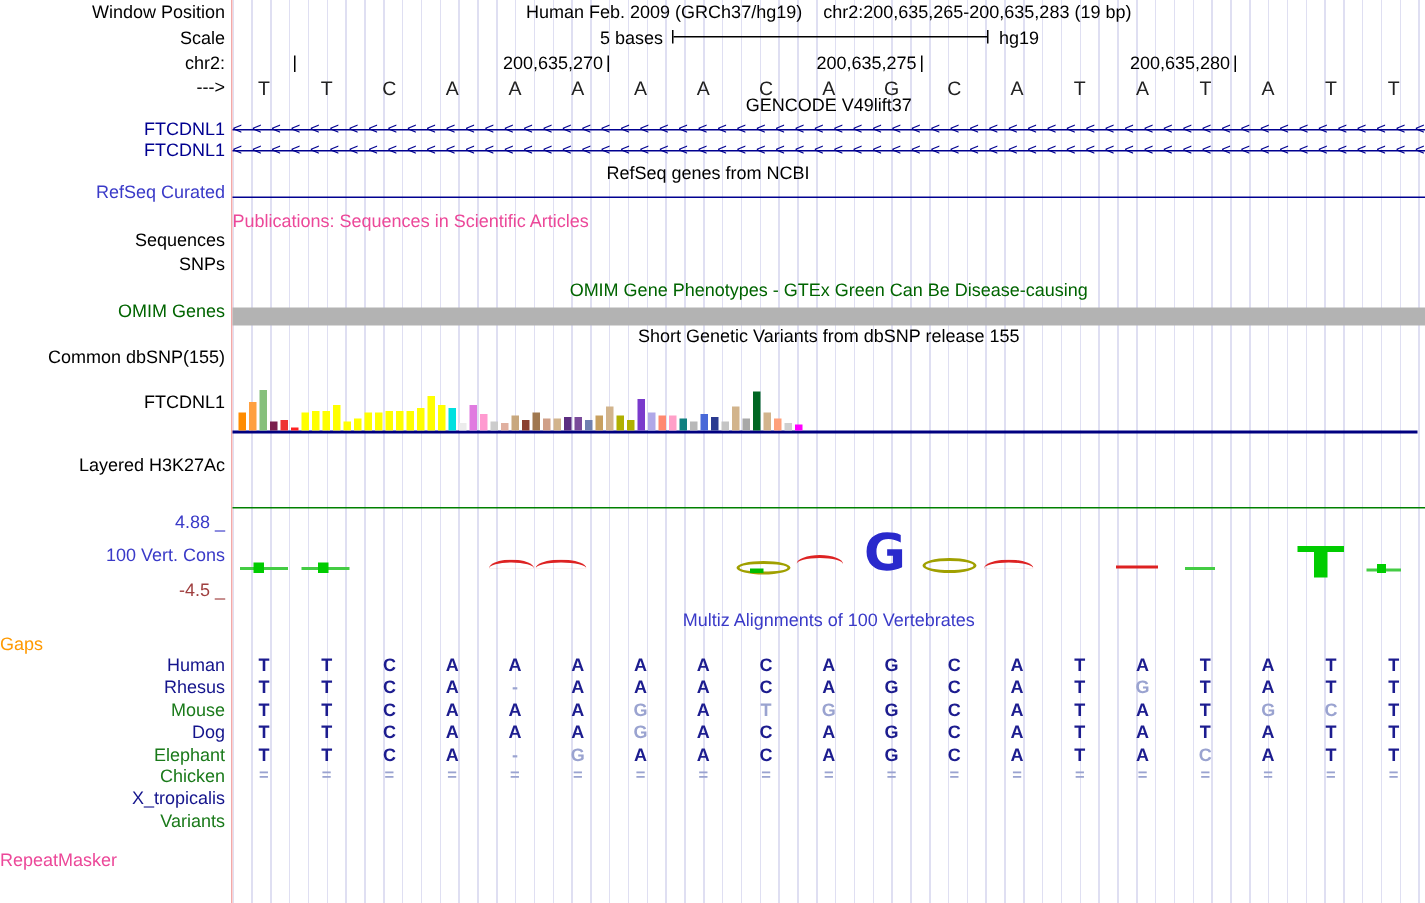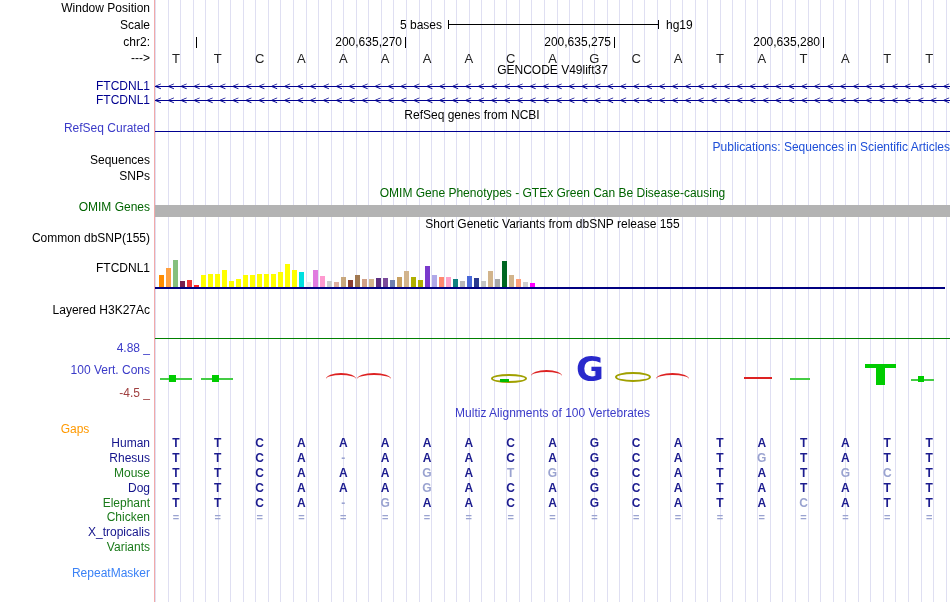--- a/index.html
+++ b/index.html
@@ -19,20 +19,24 @@
   #gtex-baseline{left:155px;top:287px;width:790px;height:2px;background:#000080;}
   #h3k27ac-line{left:155px;top:338px;width:795px;height:1px;background:#008000;}
 </style>
 </head>
 <body>
 
 <div id="canvas">
   <div id="gridlines" class="abs"></div>
   <div id="pink-line" class="abs"></div>
 
+  <div id="window-title" class="abs">
+    <span>Human Feb. 2009 (GRCh37/hg19)</span>
+    <span>chr2:200,635,265-200,635,283 (19 bp)</span>
+  </div>
 
   <div id="scale-value" class="abs">5 bases</div>
   <div id="scale-bar" class="abs"></div>
   <div id="scale-assembly" class="abs">hg19</div>
 
   <div id="refseq-line" class="abs"></div>
   <div id="omim-bar" class="abs"></div>
   <div id="gtex-baseline" class="abs"></div>
   <div id="h3k27ac-line" class="abs"></div>
 <div style="position: absolute; left: 0px; top: 2px; width: 150px; text-align: right; color: rgb(0, 0, 0); white-space: nowrap;">Window Position</div>
@@ -44,24 +48,24 @@
     <div style="position: absolute; left: 0px; top: 122px; width: 150px; text-align: right; color: rgb(58, 58, 200); white-space: nowrap;">RefSeq Curated</div>
     <div style="position: absolute; left: 0px; top: 154px; width: 150px; text-align: right; color: rgb(0, 0, 0); white-space: nowrap;">Sequences</div>
     <div style="position: absolute; left: 0px; top: 170px; width: 150px; text-align: right; color: rgb(0, 0, 0); white-space: nowrap;">SNPs</div>
     <div style="position: absolute; left: 0px; top: 201px; width: 150px; text-align: right; color: rgb(0, 100, 0); white-space: nowrap;">OMIM Genes</div>
     <div style="position: absolute; left: 0px; top: 232px; width: 150px; text-align: right; color: rgb(0, 0, 0); white-space: nowrap;">Common dbSNP(155)</div>
     <div style="position: absolute; left: 0px; top: 262px; width: 150px; text-align: right; color: rgb(0, 0, 0); white-space: nowrap;">FTCDNL1</div>
     <div style="position: absolute; left: 0px; top: 304px; width: 150px; text-align: right; color: rgb(0, 0, 0); white-space: nowrap;">Layered H3K27Ac</div>
     <div style="position: absolute; left: 0px; top: 342px; width: 150px; text-align: right; color: rgb(58, 58, 200); white-space: nowrap;">4.88 _</div>
     <div style="position: absolute; left: 0px; top: 364px; width: 150px; text-align: right; color: rgb(58, 58, 200); white-space: nowrap;">100 Vert. Cons</div>
     <div style="position: absolute; left: 0px; top: 387px; width: 150px; text-align: right; color: rgb(160, 64, 64); white-space: nowrap;">-4.5 _</div>
-    <div style="position: absolute; left: 0px; top: 567px; width: 150px; text-align: right; color: #3b82f6; white-space: nowrap;">RepeatMasker</div>
+    <div style="position: absolute; left: 0px; top: 567px; width: 150px; text-align: left; color: #ec4899; white-space: nowrap;">RepeatMasker</div>
     <div style="position: absolute; left: 155px; top: 64px; width: 795px; text-align: center; color: rgb(0, 0, 0);">GENCODE V49lift37</div>
     <div style="position: absolute; left: 155px; top: 109px; width: 634px; text-align: center; color: rgb(0, 0, 0);">RefSeq genes from NCBI</div>
-    <div style="position: absolute; left: 155px; top: 141px; width: 795px; text-align: right; color: #1d4ed8;">Publications: Sequences in Scientific Articles</div>
+    <div style="position: absolute; left: 155px; top: 141px; width: 795px; text-align: left; color: #ec4899;">Publications: Sequences in Scientific Articles</div>
     <div style="position: absolute; left: 155px; top: 187px; width: 795px; text-align: center; color: rgb(0, 100, 0);">OMIM Gene Phenotypes - GTEx Green Can Be Disease-causing</div>
     <div style="position: absolute; left: 155px; top: 218px; width: 795px; text-align: center; color: rgb(0, 0, 0);">Short Genetic Variants from dbSNP release 155</div>
     <div style="position: absolute; left: 155px; top: 407px; width: 795px; text-align: center; color: rgb(58, 58, 200);">Multiz Alignments of 100 Vertebrates</div>
     <div style="position: absolute; left: 196px; top: 37px; width: 1px; height: 11px; background: rgb(0, 0, 0);"></div>
     <div style="position: absolute; left: 327px; top: 36px; width: 75px; text-align: right; white-space: nowrap;">200,635,270</div>
     <div style="position: absolute; left: 405px; top: 37px; width: 1px; height: 11px; background: rgb(0, 0, 0);"></div>
     <div style="position: absolute; left: 536px; top: 36px; width: 75px; text-align: right; white-space: nowrap;">200,635,275</div>
     <div style="position: absolute; left: 614px; top: 37px; width: 1px; height: 11px; background: rgb(0, 0, 0);"></div>
     <div style="position: absolute; left: 745px; top: 36px; width: 75px; text-align: right; white-space: nowrap;">200,635,280</div>
     <div style="position: absolute; left: 823px; top: 37px; width: 1px; height: 11px; background: rgb(0, 0, 0);"></div>
@@ -161,21 +165,21 @@
     <div style="position: absolute; left: 531px; top: 370px; width: 31px; height: 6px; border-top: 2px solid rgb(221, 34, 34); border-radius: 50% / 100% 100% 0px 0px; box-sizing: border-box;"></div>
     <div style="position: absolute; left: 576px; top: 352px; font-size: 34px; font-weight: bold; color: rgb(41, 41, 204); line-height: 34px; font-family: &quot;DejaVu Sans&quot;, sans-serif;">G</div>
     <div style="position: absolute; left: 615px; top: 372px; width: 36px; height: 10px; border: 2px solid rgb(160, 160, 0); border-radius: 50%; box-sizing: border-box;"></div>
     <div style="position: absolute; left: 656px; top: 373px; width: 33px; height: 6px; border-top: 2px solid rgb(221, 34, 34); border-radius: 50% / 100% 100% 0px 0px; box-sizing: border-box;"></div>
     <div style="position: absolute; left: 744px; top: 377px; width: 28px; height: 2px; background: rgb(221, 34, 34);"></div>
     <div style="position: absolute; left: 790px; top: 378px; width: 20px; height: 2px; background: rgb(68, 204, 68);"></div>
     <div style="position: absolute; left: 865px; top: 364px; width: 31px; height: 4px; background: rgb(0, 204, 0);"></div>
     <div style="position: absolute; left: 876px; top: 364px; width: 9px; height: 21px; background: rgb(0, 204, 0);"></div>
     <div style="position: absolute; left: 911px; top: 379px; width: 23px; height: 2px; background: rgb(68, 204, 68);"></div>
     <div style="position: absolute; left: 918px; top: 376px; width: 6px; height: 6px; background: rgb(0, 204, 0);"></div>
-    <div style="position: absolute; left: 0px; top: 423px; width: 150px; text-align: center; color: rgb(255, 153, 0); white-space: nowrap;">Gaps</div>
+    <div style="position: absolute; left: 0px; top: 423px; width: 150px; text-align: left; color: rgb(255, 153, 0); white-space: nowrap;">Gaps</div>
     <div style="position: absolute; left: 0px; top: 437px; width: 150px; text-align: right; color: rgb(20, 20, 140); white-space: nowrap;">Human</div>
     <div style="position: absolute; left: 155px; top: 437px; width: 795px; height: 13px; display: flex;">
       <div style="flex: 1 1 0%; text-align: center; font-size: 12px; line-height: 13px; font-weight: bold; color: rgb(28, 28, 143);">T</div>
       <div style="flex: 1 1 0%; text-align: center; font-size: 12px; line-height: 13px; font-weight: bold; color: rgb(28, 28, 143);">T</div>
       <div style="flex: 1 1 0%; text-align: center; font-size: 12px; line-height: 13px; font-weight: bold; color: rgb(28, 28, 143);">C</div>
       <div style="flex: 1 1 0%; text-align: center; font-size: 12px; line-height: 13px; font-weight: bold; color: rgb(28, 28, 143);">A</div>
       <div style="flex: 1 1 0%; text-align: center; font-size: 12px; line-height: 13px; font-weight: bold; color: rgb(28, 28, 143);">A</div>
       <div style="flex: 1 1 0%; text-align: center; font-size: 12px; line-height: 13px; font-weight: bold; color: rgb(28, 28, 143);">A</div>
       <div style="flex: 1 1 0%; text-align: center; font-size: 12px; line-height: 13px; font-weight: bold; color: rgb(28, 28, 143);">A</div>
       <div style="flex: 1 1 0%; text-align: center; font-size: 12px; line-height: 13px; font-weight: bold; color: rgb(28, 28, 143);">A</div>

